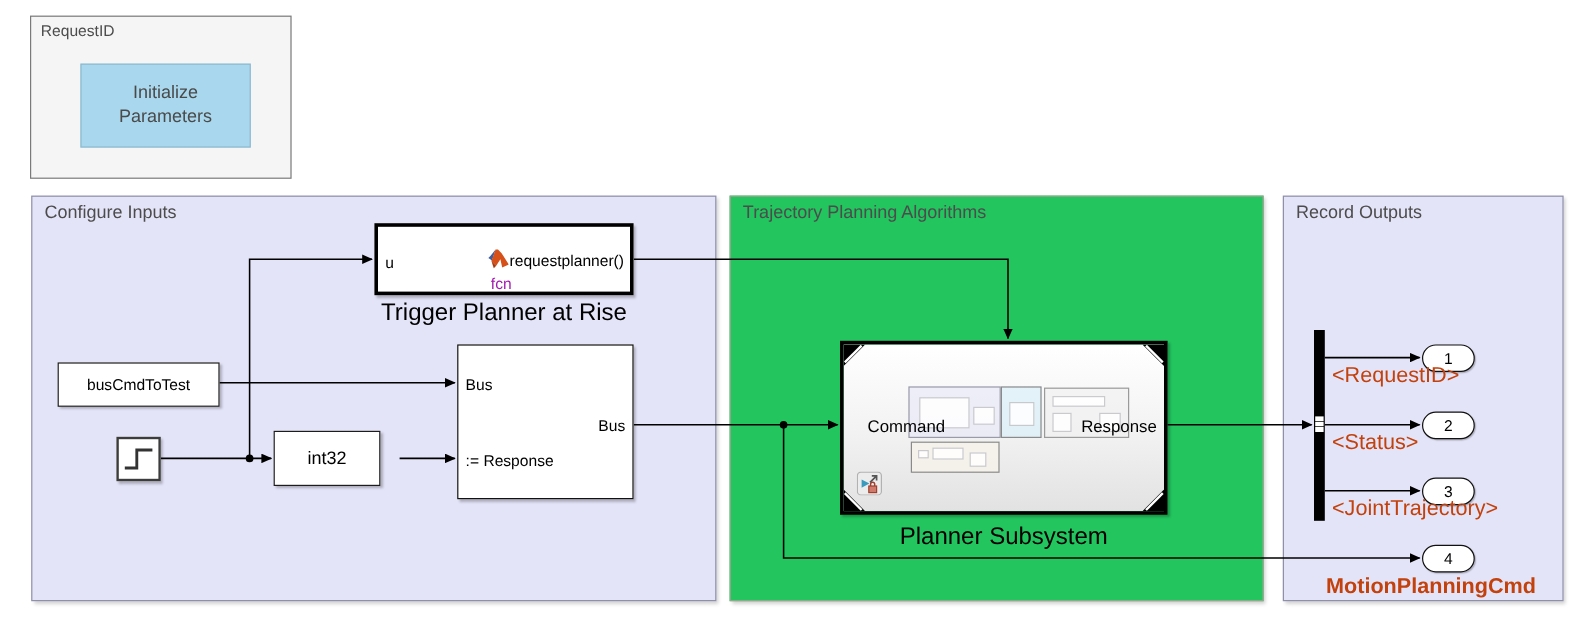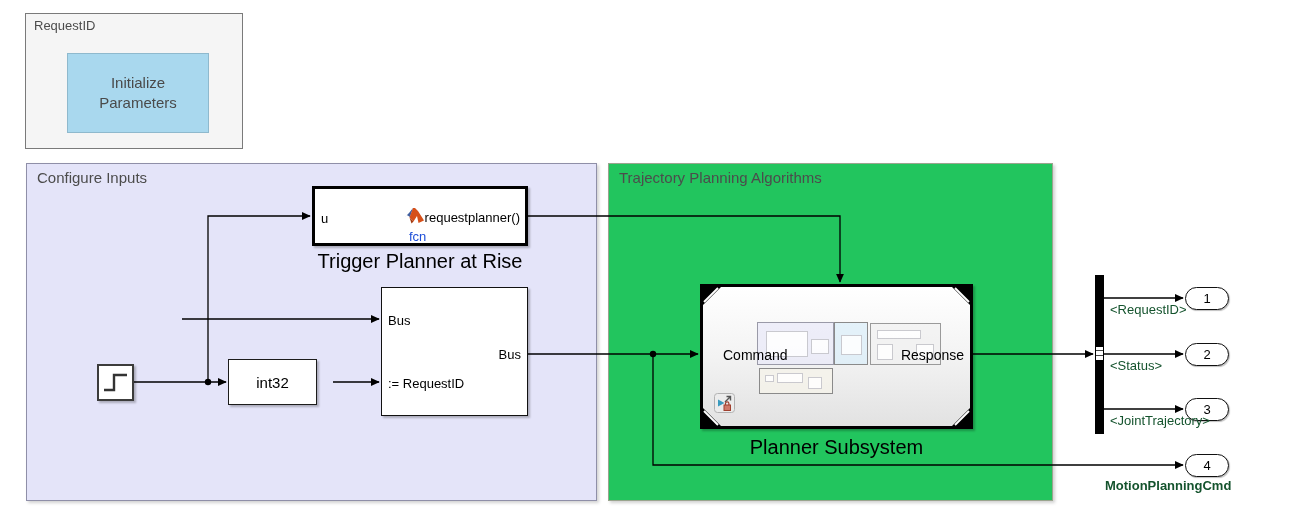--- a/index.html
+++ b/index.html
@@ -17,30 +17,30 @@
 
   
   #wires { position:absolute; left:0; top:0; z-index:2; }
 
   
   .block { position:absolute; background:#fff; z-index:3; }
   .blk-shadow { box-shadow:2px 2px 2px rgba(0,0,0,0.25); }
   .blk-name { position:absolute; z-index:3; font-size:20px; color:#000; text-align:center; white-space:nowrap; }
 
   
-  #init-btn { position:absolute; left:67px; top:53px; width:142px; height:80px; background:#a9d8ee; border:1px solid #8fb9cd;
+  #init-btn { position:absolute; left:67px; top:53px; width:142px; height:70px; background:#a9d8ee; border:1px solid #8fb9cd;
               display:flex; align-items:center; justify-content:center; text-align:center; font-size:15px; color:#4a4a4a;
               line-height:1.35; z-index:3; cursor:default; padding:8px 18px; }
 
   
   #trigger-block { left:312px; top:186px; width:216px; height:60px; border:3px solid #000; }
   #trigger-block .port-u { position:absolute; left:6px; top:22px; font-size:13px; color:#000; }
   #trigger-block .code-row { position:absolute; right:5px; top:18px; display:flex; align-items:center; gap:1px; }
   #trigger-block .code-row span { font-size:13px; color:#000; white-space:nowrap; }
-  #trigger-block .fcn { position:absolute; left:94px; top:40px; font-size:13px; color:#1d4ed8; }
+  #trigger-block .fcn { position:absolute; left:94px; top:40px; font-size:13px; color:#a21caf; }
 
   
   #buscmd-block { left:48px; top:302px; width:135px; height:37px; border:1.5px solid #1c1c1c;
                   display:flex; align-items:center; justify-content:center; font-size:13px; }
   #int32-block { left:228px; top:359px; width:89px; height:46px; border:1.5px solid #1c1c1c;
                  display:flex; align-items:center; justify-content:center; font-size:15px; }
   #step-block { left:97px; top:364px; width:37px; height:37px; border:2px solid #3c3c3c;
                 display:flex; align-items:center; justify-content:center; }
 
   
@@ -71,40 +71,43 @@
   #bus-bar { position:absolute; left:1095px; top:275px; width:9px; height:159px; background:#000; z-index:3; }
   #bus-bar .pmark { position:absolute; left:1px; top:72px; width:7px; height:13px;
     background:linear-gradient(#fff 0 3.5px,#444 3.5px 4.5px,#fff 4.5px 8px,#444 8px 9px,#fff 9px 13px); }
 
   
   .outport { position:absolute; left:1185px; width:44px; height:23px; background:#fff; border:1.5px solid #111;
              border-radius:12px; display:flex; align-items:center; justify-content:center; font-size:13px; color:#000;
              z-index:3; box-shadow:1px 1px 1px rgba(0,0,0,0.25); }
   #outport-1 { top:287px; } #outport-2 { top:343px; } #outport-3 { top:398px; } #outport-4 { top:454px; }
 
-  .sig-label { position:absolute; font-size:13px; color:#14532d; z-index:3; white-space:nowrap; }
+  .sig-label { position:absolute; font-size:18px; color:#c2410c; z-index:3; white-space:nowrap; }
   #sig-1 { left:1110px; top:302px; } #sig-2 { left:1110px; top:358px; } #sig-3 { left:1110px; top:413px; }
   #sig-4 { left:1105px; top:478px; width:200px; text-align:left;font-weight:bold; }
 
   #trigger-name { left:312px; width:216px; top:250px; }
   #planner-name { left:700px; width:273px; top:436px; }
 </style>
 </head>
 <body>
 
 <div id="canvas">
 
   <div class="area" id="area-controls">
     <div class="area-label">RequestID</div>
   </div>
   <div class="area" id="area-configure">
     <div class="area-label">Configure Inputs</div>
   </div>
   <div class="area" id="area-trajectory">
     <div class="area-label">Trajectory Planning Algorithms</div>
+  </div>
+  <div class="area" id="area-record">
+    <div class="area-label">Record Outputs</div>
   </div>
 
   <svg id="wires" width="1316" height="518">
     <defs>
       <marker id="arr" markerWidth="9" markerHeight="8" refX="8.2" refY="4" orient="auto" markerUnits="userSpaceOnUse">
         <path d="M0,0 L9,4 L0,8 z" fill="#000"></path>
       </marker>
     </defs>
     <g stroke="#000" stroke-width="1.3" fill="none">
       <path d="M182 319 H379" marker-end="url(#arr)"></path>
@@ -132,34 +135,37 @@
         <polygon points="0,13 5,8 8,10 11,1 7,6" fill="#3f5e9e"></polygon>
         <polygon points="11,1 7.5,10.5 11.5,14.5 15,9 16.5,16 22,13.5 16,4 13,1" fill="#d6501a"></polygon>
         <polygon points="7.5,10.5 9.5,16.5 11.5,14.5" fill="#a33a10"></polygon>
       </svg>
       <span>requestplanner()</span>
     </span>
     <span class="fcn">fcn</span>
   </div>
   <div class="blk-name" id="trigger-name">Trigger Planner at Rise</div>
 
+  <div class="block blk-shadow" id="buscmd-block">
+    <span>busCmdToTest</span>
+  </div>
 
   <div class="block blk-shadow" id="step-block">
     <svg width="31" height="31" viewBox="0 0 31 31">
       <path d="M4,23 H14 V8 H27" stroke="#333" stroke-width="2.4" fill="none"></path>
     </svg>
   </div>
 
   <div class="block blk-shadow" id="int32-block">
     <span>int32</span>
   </div>
 
   <div class="block blk-shadow" id="busassign-block">
     <span class="p p-in1">Bus</span>
-    <span class="p p-in2">:= RequestID</span>
+    <span class="p p-in2">:= Response</span>
     <span class="p p-out">Bus</span>
   </div>
 
   <div class="block blk-shadow" id="planner-block">
 
     <div class="thumb tA">
       <div class="tin" style="left:8px;top:8px;width:42px;height:26px;"></div>
       <div class="tin" style="left:53px;top:16px;width:18px;height:15px;"></div>
     </div>
     <div class="thumb tB">

